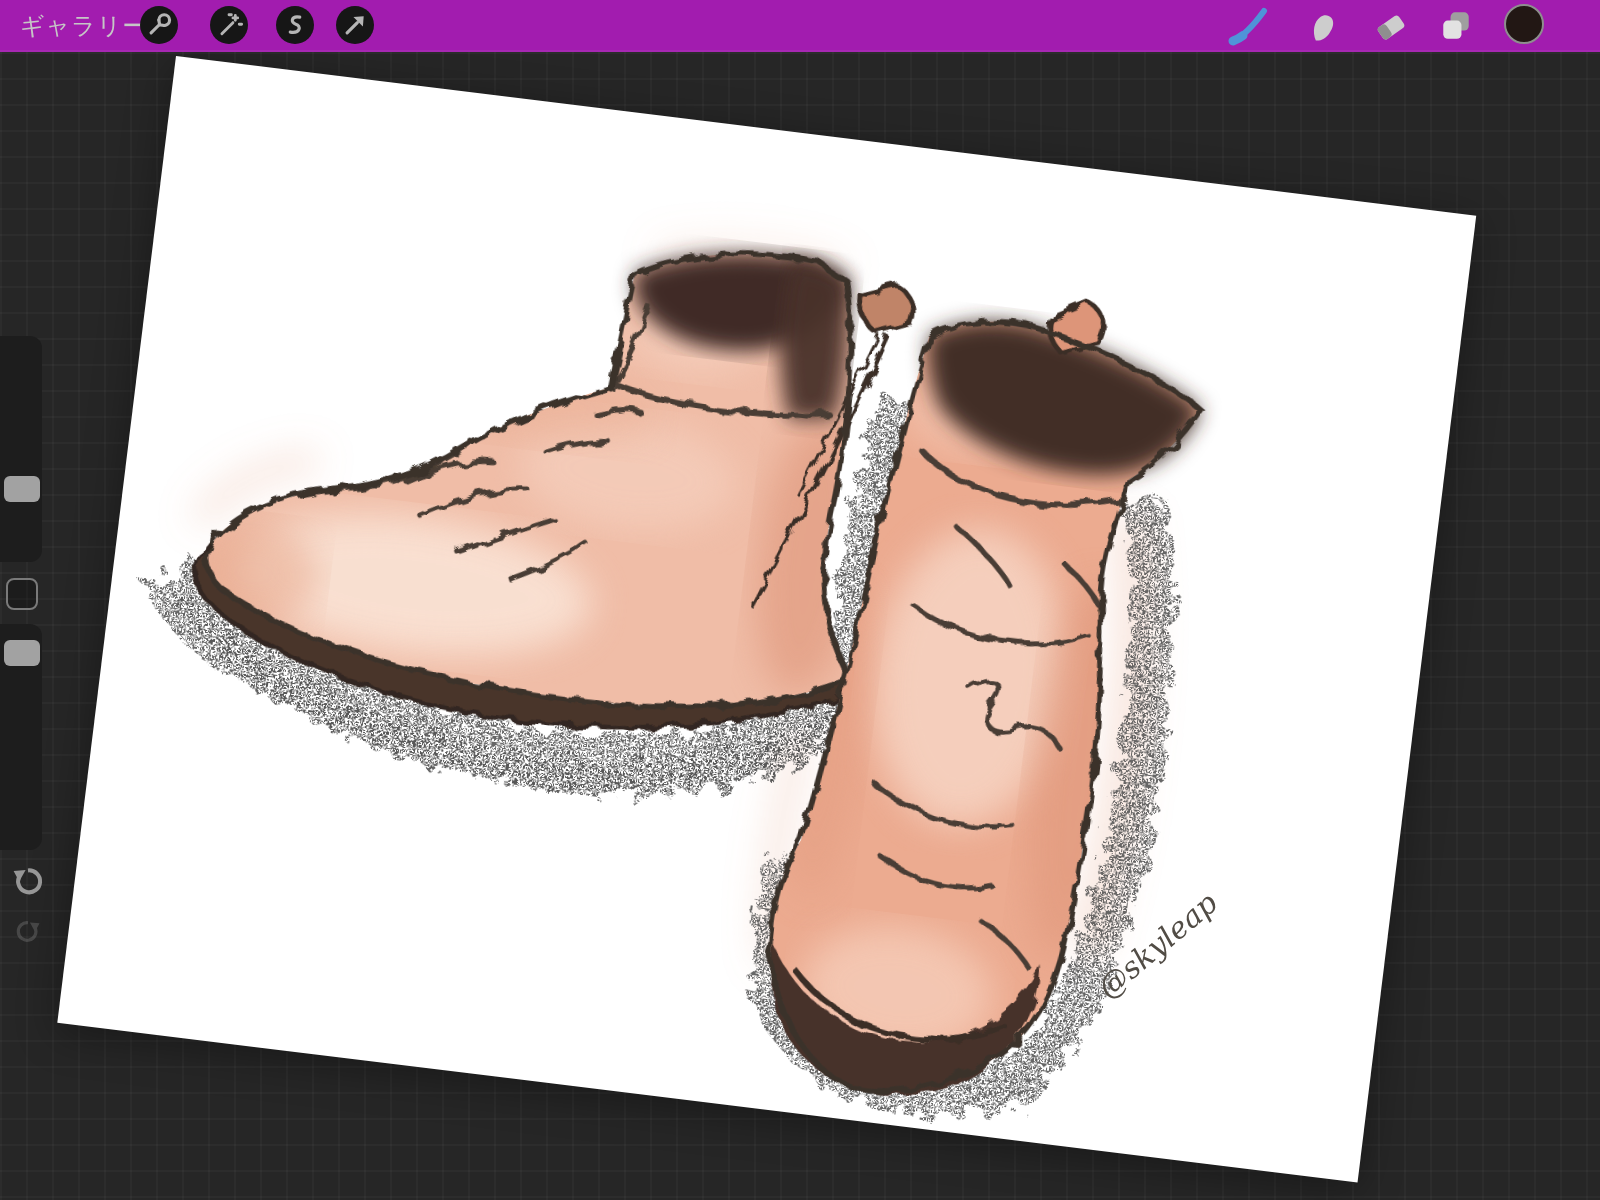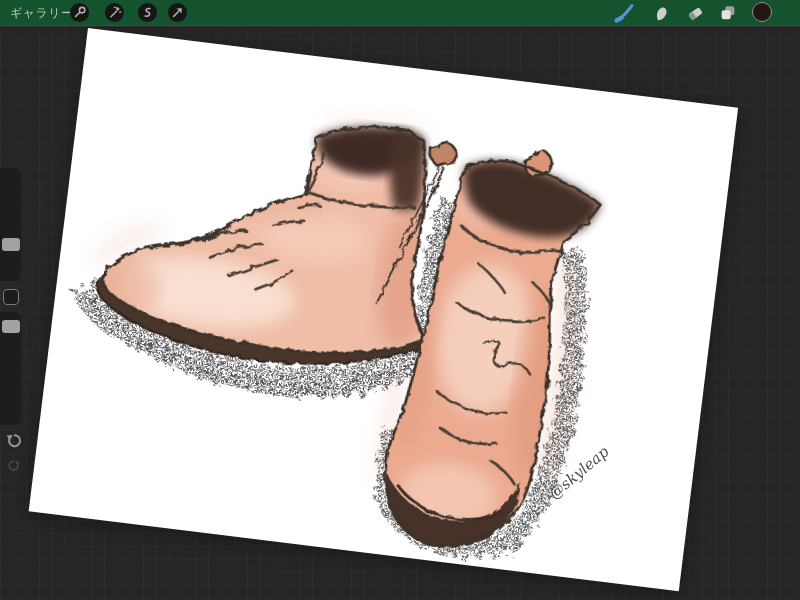--- a/index.html
+++ b/index.html
@@ -7,21 +7,21 @@
     width:800px;height:600px;position:relative;overflow:hidden;
     background-color:#262626;
     background-image:
       linear-gradient(rgba(255,255,255,.028) 1px, transparent 1px),
       linear-gradient(90deg, rgba(255,255,255,.028) 1px, transparent 1px);
     background-size:13px 13px;
     font-family:"Liberation Sans", sans-serif;
   }
   .toolbar{
     position:absolute;left:0;top:0;right:0;height:25px;
-    background:#14532d;border-bottom:1px solid rgba(255,255,255,.055);
+    background:#a21caf;border-bottom:1px solid rgba(255,255,255,.055);
     z-index:40;
   }
   .gallery-label{
     position:absolute;left:10px;top:5px;font-size:12px;color:#c6c6c6;letter-spacing:.5px;
   }
   .tool-circle{
     position:absolute;top:3px;width:19px;height:19px;border-radius:50%;
     background:#161616;display:flex;align-items:center;justify-content:center;
   }
   .tool-flat{

